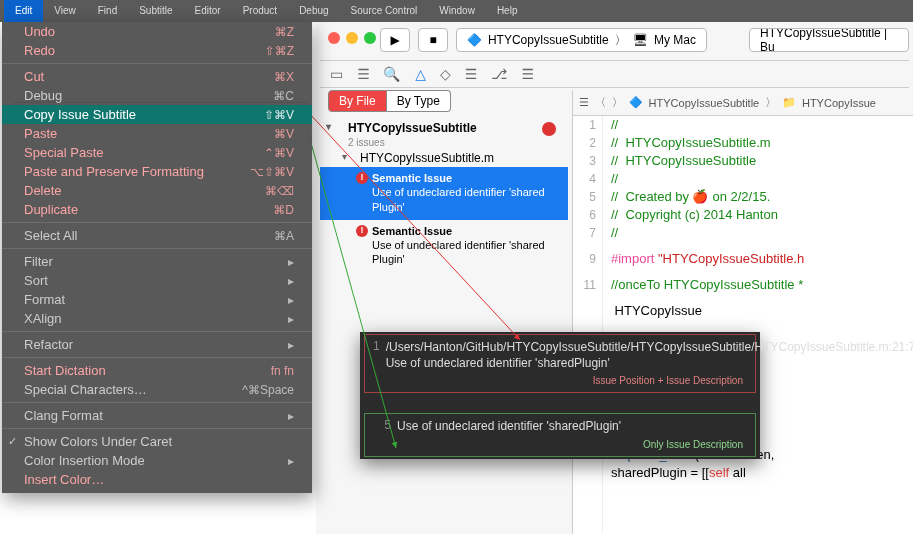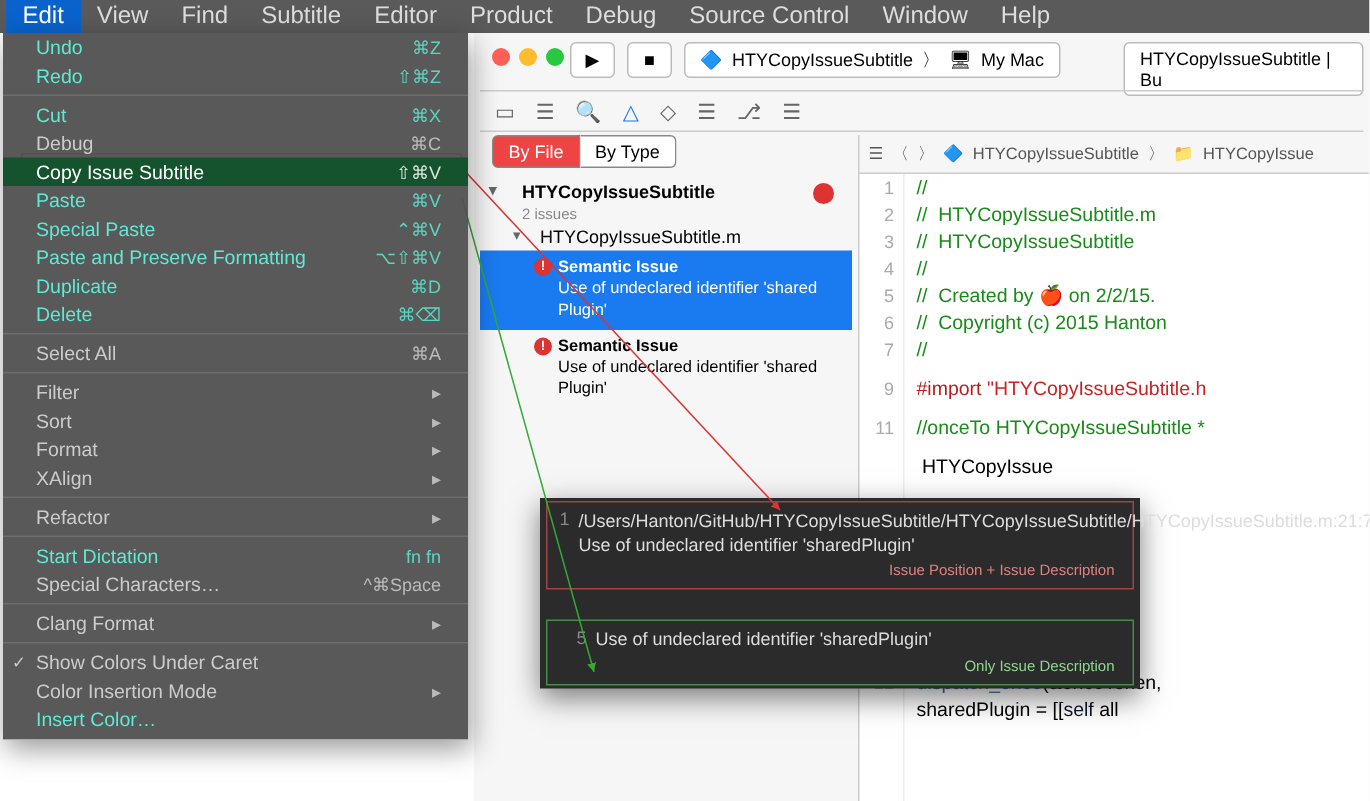--- a/index.html
+++ b/index.html
@@ -1,41 +1,41 @@
 <!DOCTYPE html>
 <html><head>
 <meta charset="utf-8">
 <style>
 * { margin: 0; padding: 0; box-sizing: border-box; font-family: -apple-system, "Helvetica Neue", Arial, sans-serif; }
 body { width: 913px; height: 534px; overflow: hidden; background: #fff; position: relative; }
 
 
-.menubar { height: 22px; background: #5a5a5a; display: flex; align-items: center; color: #ddd; font-size: 16px; padding-left: 4px; }
+.menubar { height: 22px; background: #5a5a5a; display: flex; align-items: center; color: #ddd; font-size: 10px; padding-left: 4px; }
 .menubar .mi { padding: 0 11px; height: 22px; line-height: 22px; cursor: default; }
 .menubar .mi.active { background: #0a63cc; color: #fff; }
 
 
 .dropdown { position: absolute; left: 2px; top: 22px; width: 310px; background: rgba(80,80,80,0.95); color: #ccc; font-size: 13px; box-shadow: 2px 6px 18px rgba(0,0,0,0.4); z-index: 100; padding-bottom: 4px; }
 .dropdown .row { display: flex; justify-content: space-between; align-items: center; height: 19px; padding: 0 18px 0 22px; position: relative; }
-.dropdown .row.disabled { color: #5eead4; }
-.dropdown .row.sel { background: #14532d; color: #fff; }
+.dropdown .row.disabled { color: #fca5a5; }
+.dropdown .row.sel { background: #0f766e; color: #fff; }
 .dropdown .row .sc { font-size: 12px; color: inherit; opacity: 0.85; }
 .dropdown .sep { height: 1px; background: rgba(255,255,255,0.12); margin: 3px 0; }
 .dropdown .check::before { content: "✓"; position: absolute; left: 6px; font-size: 11px; color: #ccc; }
 .red-box { position: absolute; border: 1px solid #d33; pointer-events: none; }
 
 
 .xc { position: absolute; left: 316px; top: 22px; width: 597px; height: 512px; background: #f6f6f6; }
 .traffic { display: flex; gap: 6px; padding: 10px 12px; }
 .tl { width: 12px; height: 12px; border-radius: 50%; }
 .tl.r { background: #ff5f57; } .tl.y { background: #febc2e; } .tl.g { background: #28c840; }
 .toolbar { position: absolute; top: 6px; left: 64px; display: flex; align-items: center; gap: 8px; }
 .tb-btn { width: 30px; height: 24px; border: 1px solid #bbb; border-radius: 4px; background: #fff; display: flex; align-items: center; justify-content: center; font-size: 12px; }
 .scheme { height: 24px; border: 1px solid #bbb; border-radius: 4px; background: #fff; display: flex; align-items: center; font-size: 12px; padding: 0 10px; gap: 6px; }
-.activity { position: absolute; top: 6px; right: 4px; height: 36px; border: 1px solid #bbb; border-radius: 4px; background: #fff; font-size: 12px; display: flex; align-items: center; padding: 0 10px; width: 160px; overflow: hidden; }
+.activity { position: absolute; top: 6px; right: 4px; height: 24px; border: 1px solid #bbb; border-radius: 4px; background: #fff; font-size: 12px; display: flex; align-items: center; padding: 0 10px; width: 160px; overflow: hidden; }
 
 .filterbar { position: absolute; top: 38px; left: 4px; right: 4px; height: 28px; border-top: 1px solid #ccc; border-bottom: 1px solid #ccc; display: flex; align-items: center; gap: 14px; padding: 0 10px; color: #666; font-size: 14px; }
 
 
 .issuenav { position: absolute; top: 68px; left: 4px; width: 248px; }
 .tabseg { display: flex; font-size: 12px; margin-bottom: 6px; margin-left: 8px;}
 .tabseg .seg { padding: 3px 10px; border: 1px solid #888; background: #fff; }
 .tabseg .seg.active { background: #ef4444; color: #fff; }
 .tabseg .seg:first-child { border-radius: 4px 0 0 4px; }
 .tabseg .seg:last-child { border-radius: 0 4px 4px 0; border-left: none; }
@@ -53,23 +53,23 @@
 .editor-top { position: absolute; top: 68px; left: 256px; right: 0; height: 26px; border-left: 1px solid #ccc; border-bottom: 1px solid #ccc; display: flex; align-items: center; gap: 6px; font-size: 11px; padding: 0 6px; color: #555; }
 .editor { position: absolute; top: 94px; left: 256px; right: 0; bottom: 0; border-left: 1px solid #ccc; background: #fff; font-family: Menlo, monospace; font-size: 13px; display: flex; }
 .gutter { width: 30px; text-align: right; color: #aaa; padding-right: 6px; font-size: 12px; border-right: 1px solid #eee; }
 .gutter div { height: 18px; line-height: 18px; }
 .gutter .blank { height: 8px; }
 .gutter .err-ln { position: relative; }
 .gutter .err-ln::after { content:"●"; color:#d33; position:absolute; left:2px; font-size:10px; }
 .code { padding-left: 8px; }
 .code div { height: 18px; line-height: 18px; white-space: pre; }
 .cmt { color: #1a8a1a; }
-.pp { color: #b91c1c; }
+.pp { color: #ec4899; }
 .str { color: #c22; }
-.kw { color: #0f172a; }
+.kw { color: #ef4444; }
 .type { color: #5b2aa0; }
 .var { color: #2a6faa; }
 
 
 .panel { position: absolute; left: 360px; top: 332px; width: 400px; background: #2b2b2b; color: #ddd; font-family: Menlo, monospace; font-size: 12px; z-index: 50; box-shadow: 0 6px 18px rgba(0,0,0,0.5); }
 .panel .pg { width: 24px; text-align: right; color: #888; padding-right: 6px; }
 .panel .prow { display: flex; align-items: flex-start; padding: 2px 6px; }
 .panel .ptxt { flex: 1; line-height: 1.35; }
 .panel .label { text-align: right; font-size: 10px; padding: 2px 10px 4px; }
 .panel .label.red { color: #e08080; }
@@ -125,26 +125,26 @@
     </div>
   <div class="row disabled">
       <span>Special Paste</span>
       <span class="sc">⌃⌘V</span>
     </div>
   <div class="row disabled">
       <span>Paste and Preserve Formatting</span>
       <span class="sc">⌥⇧⌘V</span>
     </div>
   <div class="row disabled">
+      <span>Delete</span>
+      <span class="sc">⌘⌫</span>
+    </div>
+  <div class="row disabled">
       <span>Duplicate</span>
       <span class="sc">⌘D</span>
-    </div>
-  <div class="row disabled">
-      <span>Delete</span>
-      <span class="sc">⌘⌫</span>
     </div>
   <div class="sep"></div>
   <div class="row">
       <span>Select All</span>
       <span class="sc">⌘A</span>
     </div>
   <div class="sep"></div>
   <div class="row">
       <span>Filter</span>
       <span class="sc">▸</span>
@@ -286,21 +286,21 @@
         <div></div>
       <div>20</div>
         <div class="err-ln">21</div>
     </div>
     <div class="code">
       <div class="cmt">//</div>
       <div class="cmt">//  HTYCopyIssueSubtitle.m</div>
       <div class="cmt">//  HTYCopyIssueSubtitle</div>
       <div class="cmt">//</div>
       <div class="cmt"><span>//  Created by </span>🍎<span> on 2/2/15.</span></div>
-      <div class="cmt">//  Copyright (c) 2015 Hanton</div>
+      <div class="cmt">//  Copyright (c) 2014 Hanton</div>
       <div class="cmt">//</div>
       <div class="blank" style="height:8px"></div>
       <div><span class="pp">#import </span><span class="str">"HTYCopyIssueSubtitle.h</span></div>
       <div class="blank" style="height:8px"></div>
       <div class="cmt">//onceTo HTYCopyIssueSubtitle *</div>
       <div class="blank" style="height:8px"></div>
       <div><span> HTYCopyIssue</span></div>
       <div></div>
       <div><span>idLoad:(</span><span class="type">NSBundle</span></div>
       <div></div>

